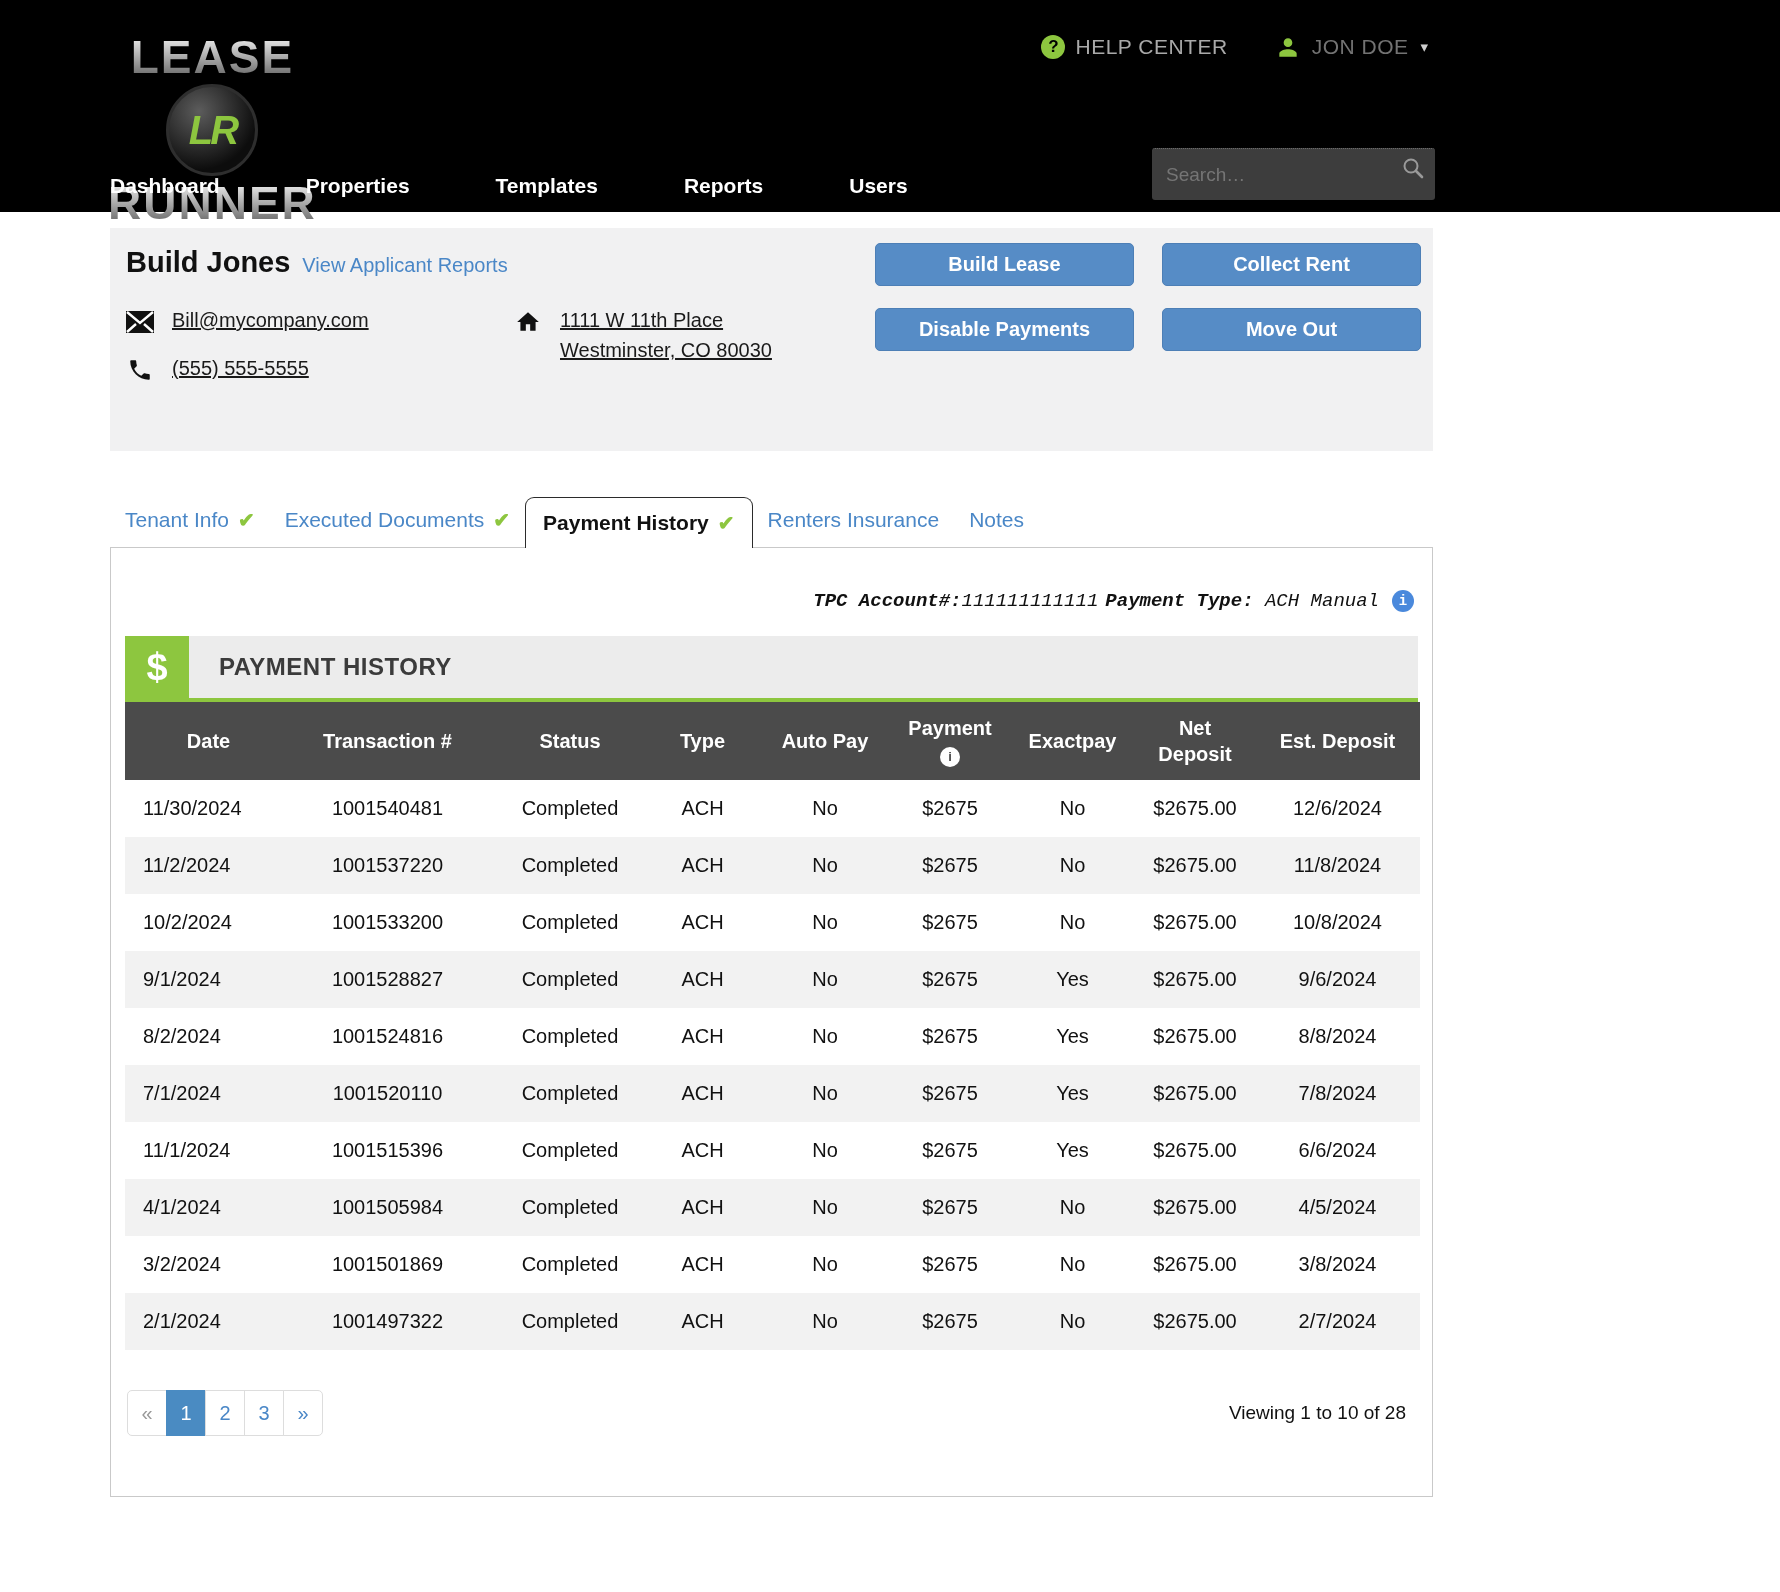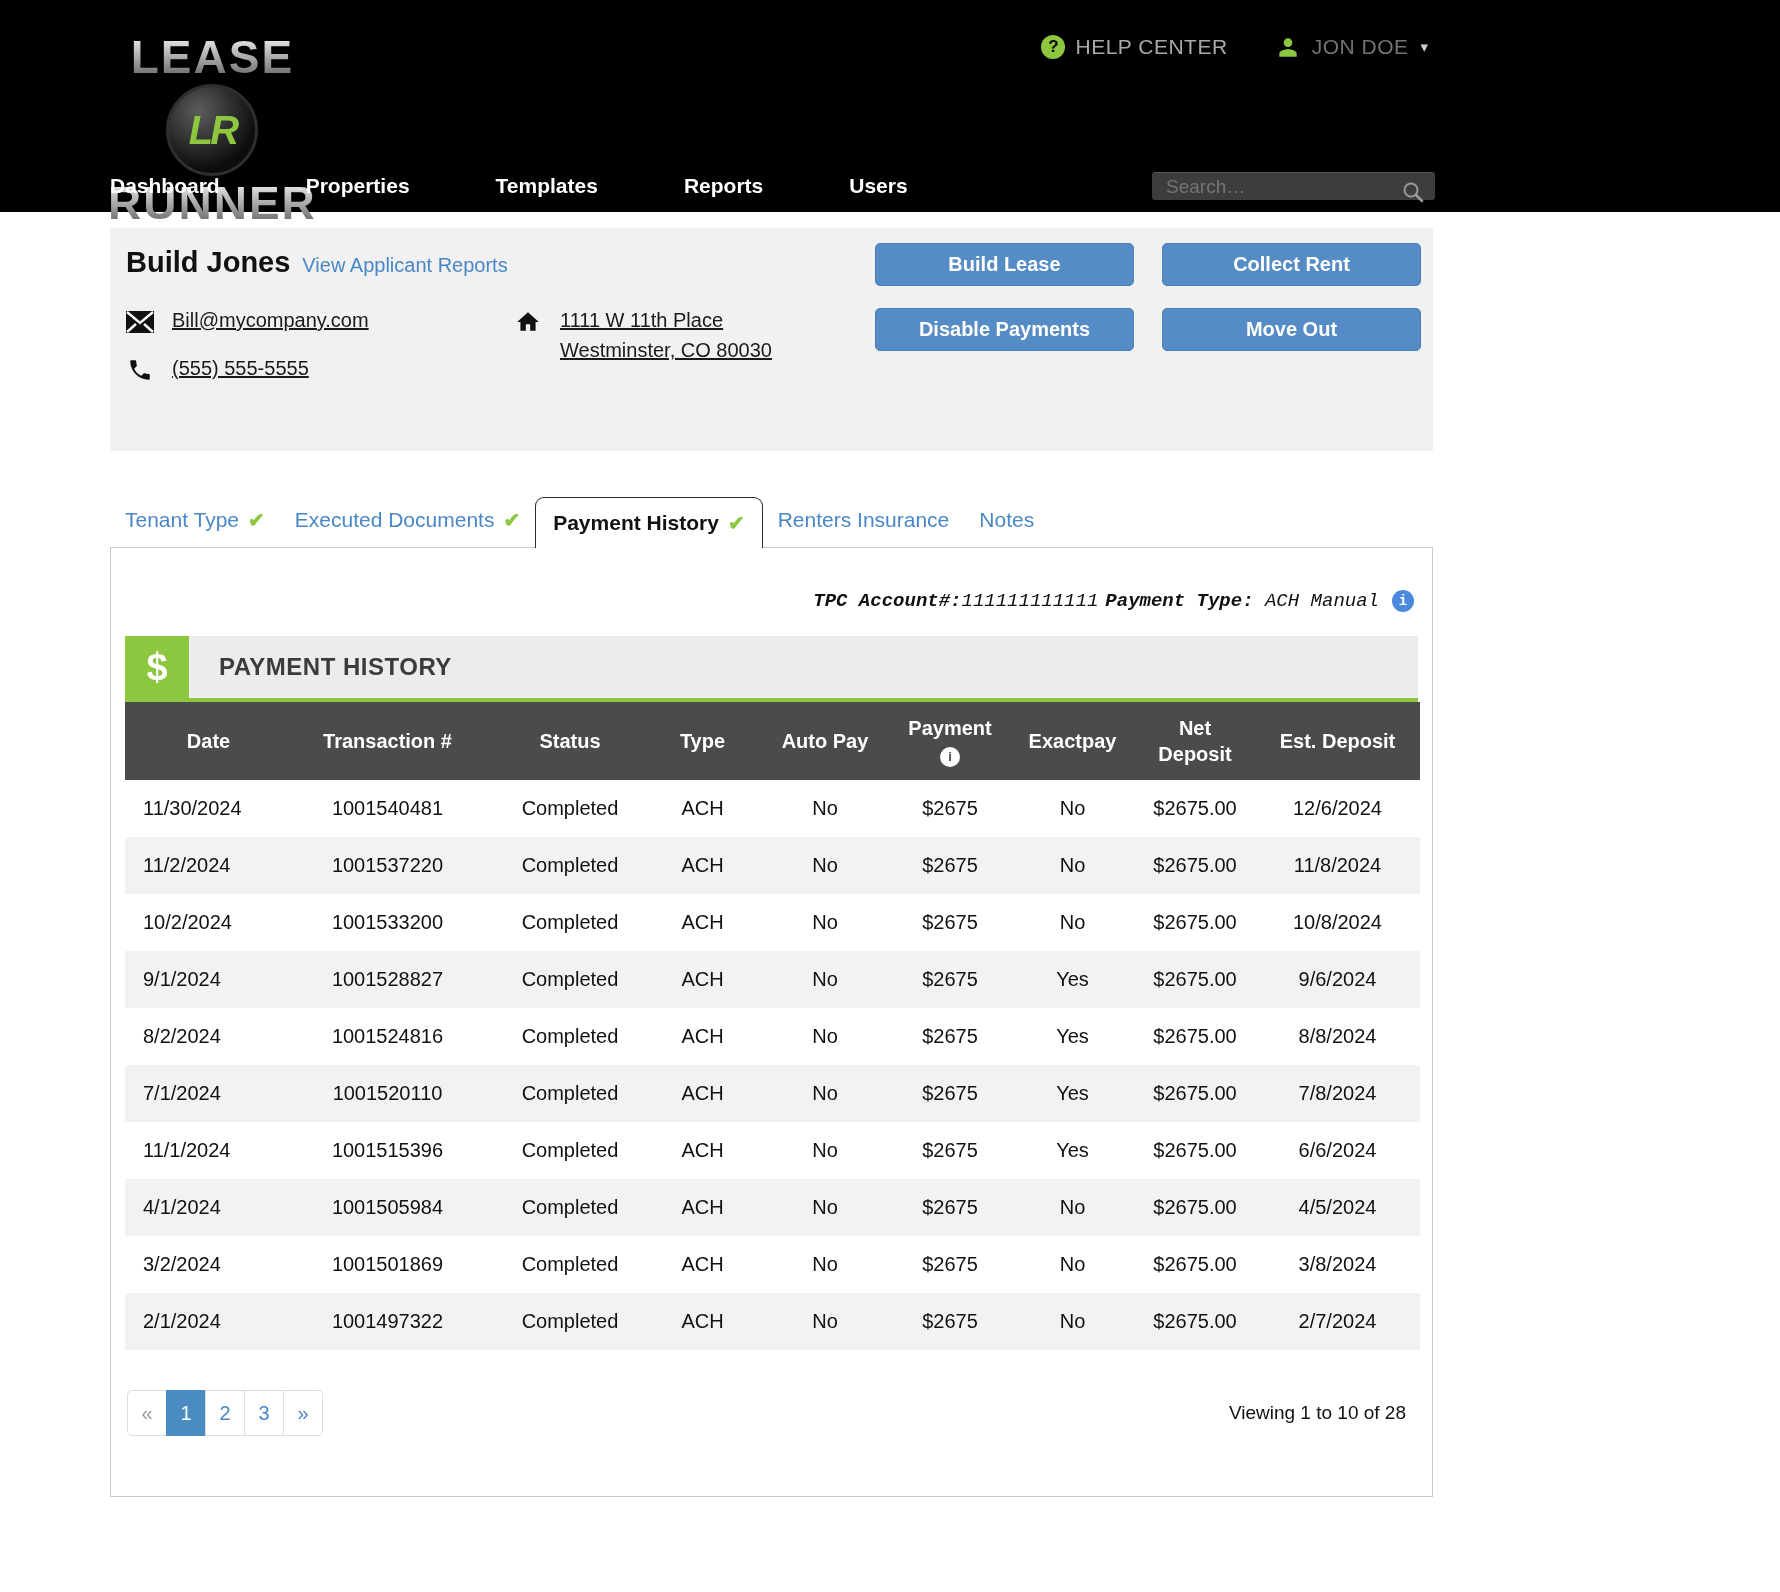--- a/index.html
+++ b/index.html
@@ -21,21 +21,21 @@
   .utility { position:absolute; top:34px; right:352px; display:flex; align-items:center; gap:46px; }
   .util-item { display:flex; align-items:center; gap:10px; cursor:pointer; }
   .help-icon { width:24px; height:24px; border-radius:50%; background:#8dc63f; color:#000;
     font-weight:bold; font-size:17px; display:flex; align-items:center; justify-content:center; }
   .help-label { color:#a9a9a9; font-size:21px; letter-spacing:.5px; }
   .user-label { color:#737373; font-size:21px; letter-spacing:.5px; }
   .caret { color:#cfcfcf; font-size:15px; margin-left:2px; }
 
   .mainnav { position:absolute; left:110px; bottom:14px; display:flex; align-items:center; }
   .nav-item { color:#fff; font-size:21px; font-weight:bold; margin-right:86px; cursor:pointer; }
-  .search-wrap { position:absolute; right:345px; bottom:12px; width:283px; height:28px; }
+  .search-wrap { position:absolute; right:345px; bottom:12px; width:283px; height:52px; }
   .search-input { width:100%; height:100%; background:#3d3d3d; border:none; border-top:1px dotted #6a6a6a;
     border-radius:3px; color:#b5b5b5; font-size:19px; padding:0 44px 0 14px;
     font-family:"Liberation Sans", sans-serif; }
   .search-icon { position:absolute; right:10px; top:8px; }
 
   
   .container { width:1323px; margin-left:110px; }
   .title-row { margin-top:26px; padding-left:15px; display:flex; align-items:baseline; }
   .page-title { color:#8dc63f; font-size:41px; font-weight:bold; }
   .link { color:#4a87c7; text-decoration:none; cursor:pointer; }
@@ -182,21 +182,21 @@
     <div class="btn-grid">
       <button class="btn">Build Lease</button>
       <button class="btn">Collect Rent</button>
       <button class="btn">Disable Payments</button>
       <button class="btn">Move Out</button>
     </div>
   </div>
 
   <div class="tabs">
     <div class="tab">
-      <span>Tenant Type</span>
+      <span>Tenant Info</span>
       <span class="check">✔</span>
     </div>
     <div class="tab">
       <span>Executed Documents</span>
       <span class="check">✔</span>
     </div>
     <div class="tab active">
       <span>Payment History</span>
       <span class="check">✔</span>
     </div>

